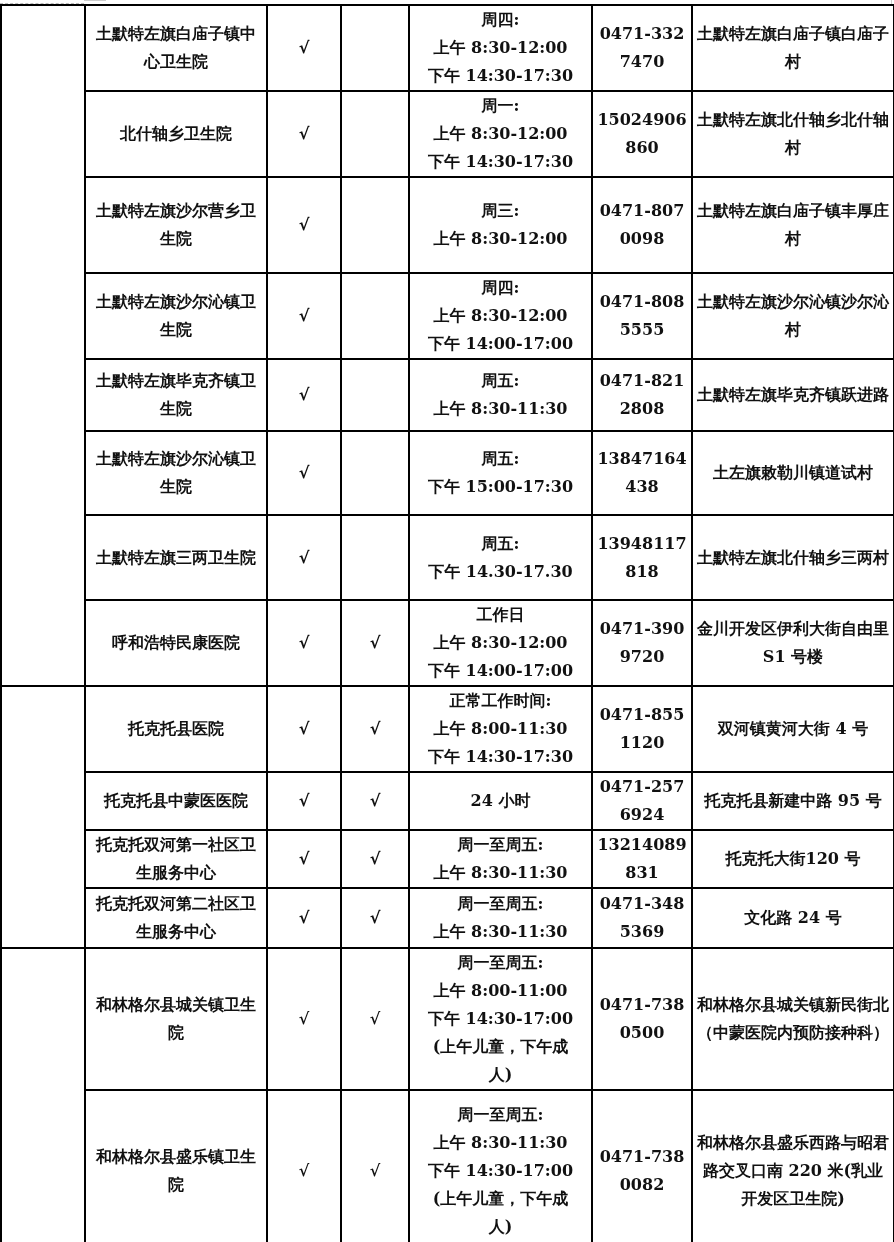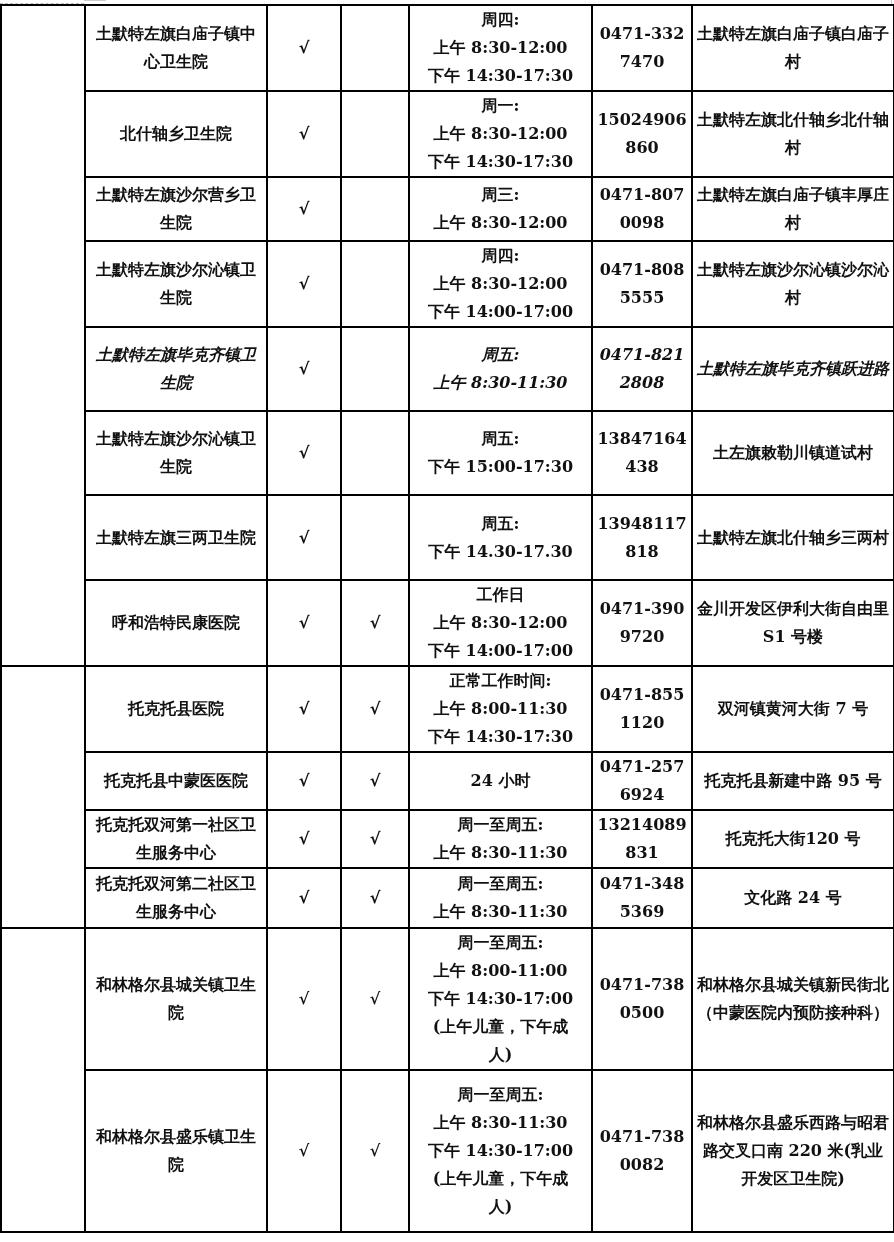--- a/index.html
+++ b/index.html
@@ -71,21 +71,21 @@
           <span class="line dayline">周一:</span>
           <span class="line">上午 8:30-12:00</span>
           <span class="line">下午 14:30-17:30</span>
         </td>
     <td class="phone"><span>15024906860</span></td>
     <td class="addr">
           <span class="wrap">土默特左旗北什轴乡北什轴村</span>
         </td>
   </tr>
 
-  <tr style="height: 64px;">
+  <tr style="height: 96px;">
     <td class="name">
           <span class="wrap">土默特左旗沙尔营乡卫生院</span>
         </td>
     <td class="chk"><span>√</span></td>
     <td class="chk"><span></span></td>
     <td class="hours">
           <span class="line dayline">周三:</span>
           <span class="line">上午 8:30-12:00</span>
         </td>
     <td class="phone"><span>0471-8070098</span></td>
@@ -104,21 +104,21 @@
           <span class="line dayline">周四:</span>
           <span class="line">上午 8:30-12:00</span>
           <span class="line">下午 14:00-17:00</span>
         </td>
     <td class="phone"><span>0471-8085555</span></td>
     <td class="addr">
           <span class="wrap">土默特左旗沙尔沁镇沙尔沁村</span>
         </td>
   </tr>
 
-  <tr style="height: 84px; font-style: italic;">
+  <tr style="height: 72px;">
     <td class="name">
           <span class="wrap">土默特左旗毕克齐镇卫生院</span>
         </td>
     <td class="chk"><span>√</span></td>
     <td class="chk"><span></span></td>
     <td class="hours">
           <span class="line dayline">周五:</span>
           <span class="line">上午 8:30-11:30</span>
         </td>
     <td class="phone"><span>0471-8212808</span></td>
@@ -183,21 +183,21 @@
         </td>
     <td class="chk"><span>√</span></td>
     <td class="chk"><span>√</span></td>
     <td class="hours">
           <span class="line dayline">正常工作时间:</span>
           <span class="line">上午 8:00-11:30</span>
           <span class="line">下午 14:30-17:30</span>
         </td>
     <td class="phone"><span>0471-8551120</span></td>
     <td class="addr">
-          <span class="wrap">双河镇黄河大街 7 号</span>
+          <span class="wrap">双河镇黄河大街 4 号</span>
         </td>
   </tr>
 
   <tr style="height: 55px;">
     <td class="name">
           <span class="wrap">托克托县中蒙医医院</span>
         </td>
     <td class="chk"><span>√</span></td>
     <td class="chk"><span>√</span></td>
     <td class="hours">

